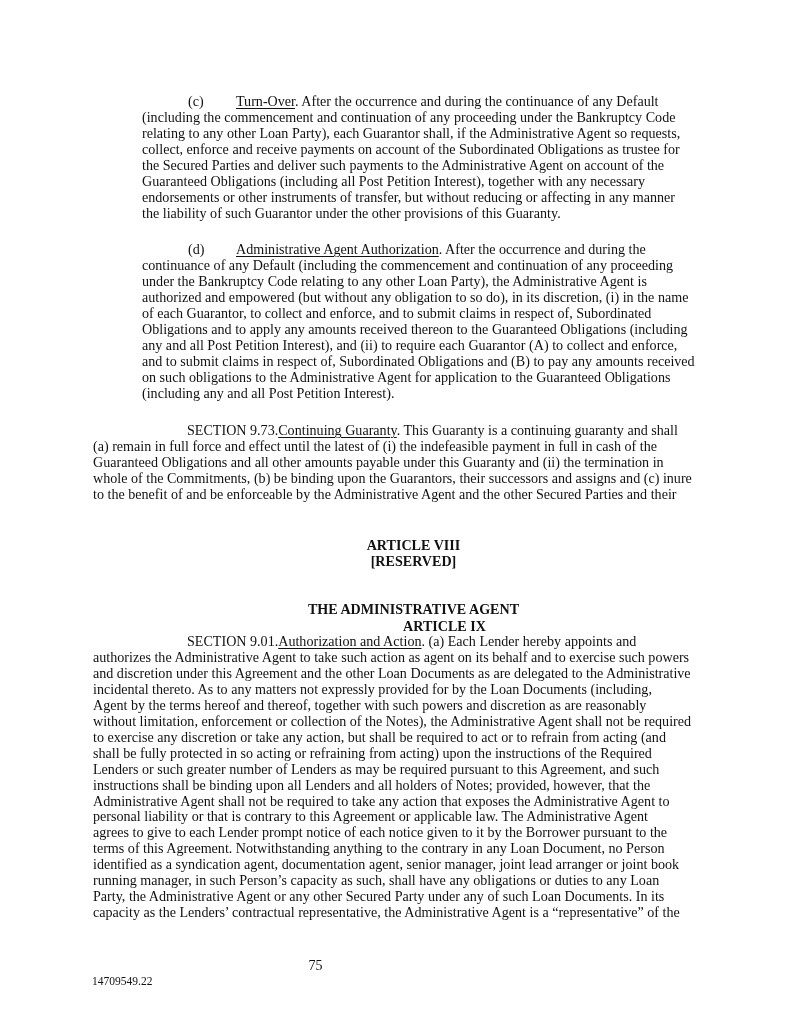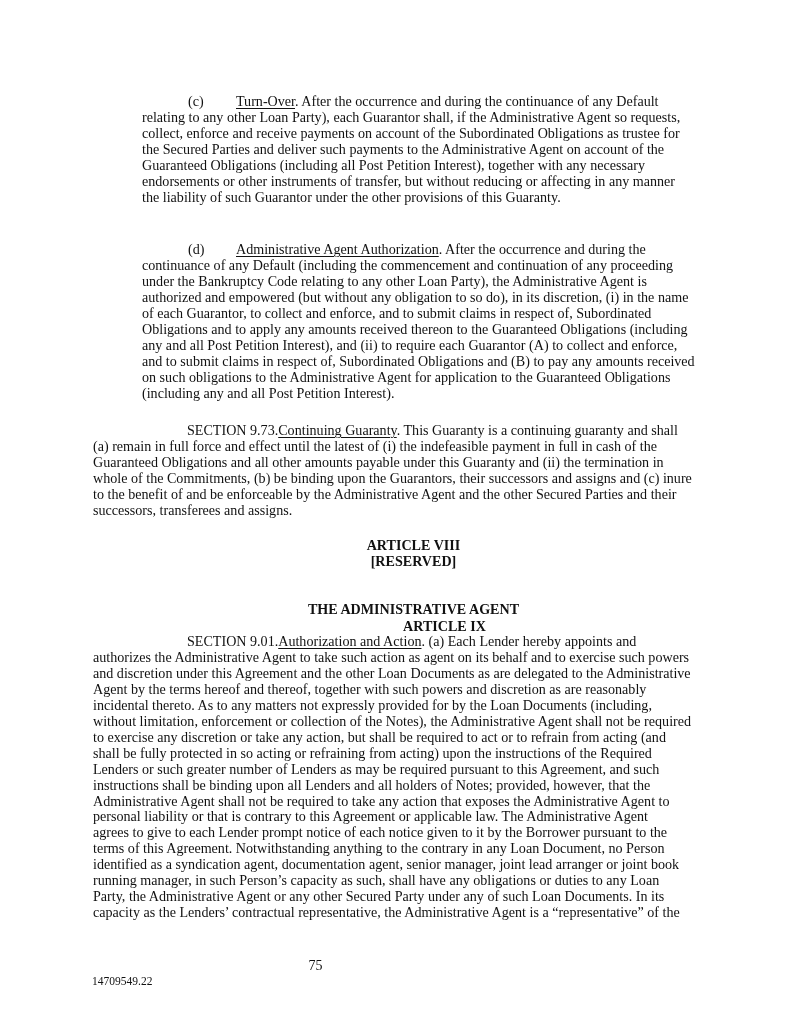--- a/index.html
+++ b/index.html
@@ -18,20 +18,21 @@
   .footer-num { position: absolute; left: 0; width: 631px; top: 958px; text-align: center; font-size: 14px; }
   .docid { position: absolute; left: 92px; top: 975px; font-size: 11.5px; }
 </style>
 </head>
 <body>
 
 <div class="page">
 
   <div class="para sub" style="top:94px;">
     <span class="line"><span class="lead-sub"></span><span class="tab-c">(c)</span><span class="u">Turn-Over</span><span>.  After the occurrence and during the continuance of any Default</span></span>
+    <span class="line">(including the commencement and continuation of any proceeding under the Bankruptcy Code</span>
     <span class="line">relating to any other Loan Party), each Guarantor shall, if the Administrative Agent so requests,</span>
     <span class="line">collect, enforce and receive payments on account of the Subordinated Obligations as trustee for</span>
     <span class="line">the Secured Parties and deliver such payments to the Administrative Agent on account of the</span>
     <span class="line">Guaranteed Obligations (including all Post Petition Interest), together with any necessary</span>
     <span class="line">endorsements or other instruments of transfer, but without reducing or affecting in any manner</span>
     <span class="line">the liability of such Guarantor under the other provisions of this Guaranty.</span>
   </div>
 
   <div class="para sub" style="top:242px;">
     <span class="line"><span class="lead-sub"></span><span class="tab-c">(d)</span><span class="u">Administrative Agent Authorization</span><span>.  After the occurrence and during the</span></span>
@@ -45,35 +46,34 @@
     <span class="line">on such obligations to the Administrative Agent for application to the Guaranteed Obligations</span>
     <span class="line">(including any and all Post Petition Interest).</span>
   </div>
 
   <div class="para sec" style="top:423px;">
     <span class="line"><span class="lead-sec"></span><span>SECTION 9.73.</span><span class="u">Continuing Guaranty</span><span>.  This Guaranty is a continuing guaranty and shall</span></span>
     <span class="line">(a) remain in full force and effect until the latest of (i) the indefeasible payment in full in cash of the</span>
     <span class="line">Guaranteed Obligations and all other amounts payable under this Guaranty and (ii) the termination in</span>
     <span class="line">whole of the Commitments, (b) be binding upon the Guarantors, their successors and assigns and (c) inure</span>
     <span class="line">to the benefit of and be enforceable by the Administrative Agent and the other Secured Parties and their</span>
-    <span class="line">successors, transferees and assigns.</span>
   </div>
 
   <div class="heading" style="top:538px;">ARTICLE VIII</div>
   <div class="heading" style="top:554px;">[RESERVED]</div>
 
   <div class="heading" style="top:619px;margin-left:31px;">ARTICLE IX</div>
   <div class="heading" style="top:602px;">THE ADMINISTRATIVE AGENT</div>
 
   <div class="para sec" style="top:634px;">
     <span class="line"><span class="lead-sec"></span><span>SECTION 9.01.</span><span class="u">Authorization and Action</span><span>.  (a)  Each Lender hereby appoints and</span></span>
     <span class="line">authorizes the Administrative Agent to take such action as agent on its behalf and to exercise such powers</span>
     <span class="line">and discretion under this Agreement and the other Loan Documents as are delegated to the Administrative</span>
+    <span class="line">incidental thereto.  As to any matters not expressly provided for by the Loan Documents (including,</span>
     <span class="line">Agent by the terms hereof and thereof, together with such powers and discretion as are reasonably</span>
-    <span class="line">incidental thereto.  As to any matters not expressly provided for by the Loan Documents (including,</span>
     <span class="line">without limitation, enforcement or collection of the Notes), the Administrative Agent shall not be required</span>
     <span class="line">to exercise any discretion or take any action, but shall be required to act or to refrain from acting (and</span>
     <span class="line">shall be fully protected in so acting or refraining from acting) upon the instructions of the Required</span>
     <span class="line">Lenders or such greater number of Lenders as may be required pursuant to this Agreement, and such</span>
     <span class="line">instructions shall be binding upon all Lenders and all holders of Notes; provided, however, that the</span>
     <span class="line">Administrative Agent shall not be required to take any action that exposes the Administrative Agent to</span>
     <span class="line">personal liability or that is contrary to this Agreement or applicable law.  The Administrative Agent</span>
     <span class="line">agrees to give to each Lender prompt notice of each notice given to it by the Borrower pursuant to the</span>
     <span class="line">terms of this Agreement.  Notwithstanding anything to the contrary in any Loan Document, no Person</span>
     <span class="line">identified as a syndication agent, documentation agent, senior manager, joint lead arranger or joint book</span>

